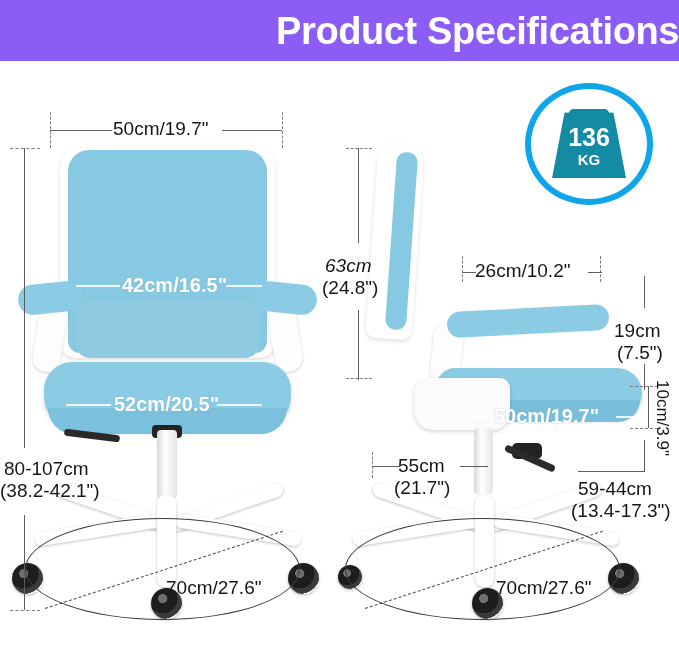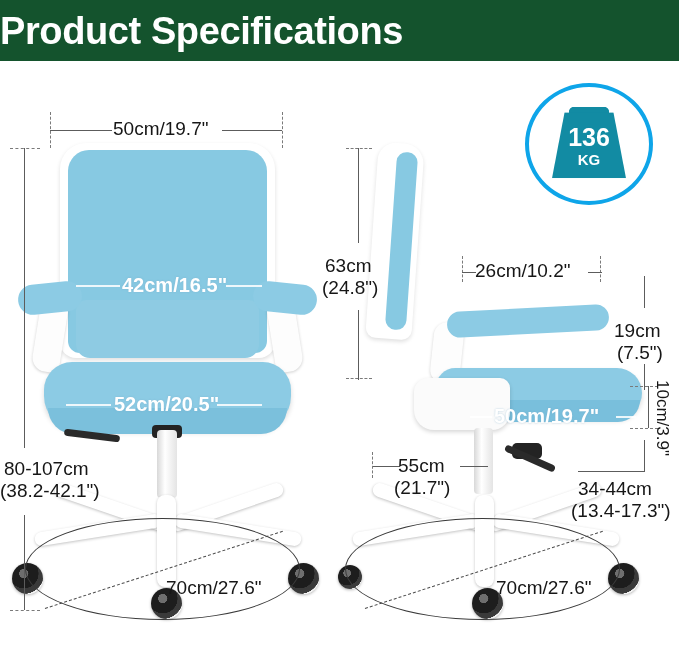--- a/index.html
+++ b/index.html
@@ -12,22 +12,22 @@
   #page {
     position: relative;
     width: 679px; height: 656px;
     background: #ffffff;
   }
 
   
   .banner {
     position: absolute; left: 0; top: 0;
     width: 679px; height: 61px;
-    background: #14532d;
-    display: flex; align-items: center; justify-content: flex-start;
+    background: #8b5cf6;
+    display: flex; align-items: center; justify-content: flex-end;
   }
   .banner-title {
     color: #ffffff;
     font-size: 38px;
     font-weight: bold;
     letter-spacing: -0.4px;
     line-height: 1;
     white-space: nowrap;
     font-family: "Liberation Sans", sans-serif;
   }
@@ -72,21 +72,21 @@
   .tick-h {
     position: absolute; height: 1px;
     border-top: 1px dashed #7a7a7a;
   }
   .wline-white { position: absolute; height: 2px; background: rgba(255,255,255,.85); }
 
   
   .badge {
     position: absolute; left: 525px; top: 83px;
     width: 128px; height: 122px;
-    border: 4px solid #0ea5e9;
+    border: 6px solid #0ea5e9;
     border-radius: 50%;
     background: #ffffff;
   }
   .badge-weight {
     position: absolute; left: 50%; top: 50%;
     transform: translate(-50%,-48%);
     width: 74px; height: 66px;
     background: #128ba3;
     clip-path: polygon(17% 0%, 83% 0%, 100% 100%, 0% 100%);
     display: flex; flex-direction: column;
@@ -401,21 +401,21 @@
     <div class="caster" style="left:608px; top:563px;"></div>
     <div class="caster" style="left:472px; top:588px;"></div>
 
     <div class="base-ellipse" style="left:345px; top:518px; width:275px; height:102px;"></div>
     <div class="diag" style="left:365px; top:608px; width:250px; transform-origin:left center; transform:rotate(-18deg);"></div>
 
     <div class="gline v-rule" style="left:358px; top:148px; height:95px;"></div>
     <div class="gline v-rule" style="left:358px; top:310px; height:70px;"></div>
     <div class="tick-h" style="left:346px; top:148px; width:26px;"></div>
     <div class="tick-h" style="left:346px; top:378px; width:26px;"></div>
-    <div class="dim" style="left:325px; top:256px;">63cm</div>
+    <div class="dim" style="left:325px; top:256px;font-style:italic;">63cm</div>
     <div class="dim" style="left:322px; top:278px;">(24.8")</div>
 
     <div class="tick" style="left:462px; top:256px; height:26px;"></div>
     <div class="tick" style="left:600px; top:256px; height:26px;"></div>
     <div class="gline h-rule" style="left:462px; top:272px; width:14px;"></div>
     <div class="gline h-rule" style="left:588px; top:272px; width:14px;"></div>
     <div class="dim" style="left:475px; top:261px;">26cm/10.2"</div>
 
     <div class="gline v-rule" style="left:644px; top:276px; height:32px;"></div>
     <div class="gline v-rule" style="left:644px; top:364px; height:26px;"></div>
@@ -432,19 +432,19 @@
     <div class="wline-white" style="left:616px; top:416px; width:20px;"></div>
 
     <div class="gline h-rule" style="left:372px; top:466px; width:28px;"></div>
     <div class="gline h-rule" style="left:460px; top:466px; width:28px;"></div>
     <div class="tick" style="left:372px; top:452px; height:26px;"></div>
     <div class="dim" style="left:398px; top:456px;">55cm</div>
     <div class="dim" style="left:394px; top:478px;">(21.7")</div>
 
     <div class="gline h-rule" style="left:578px; top:471px; width:66px;"></div>
     <div class="gline v-rule" style="left:644px; top:440px; height:32px;"></div>
-    <div class="dim" style="left:578px; top:479px;">34-44cm</div>
+    <div class="dim" style="left:578px; top:479px;">59-44cm</div>
     <div class="dim" style="left:571px; top:501px;">(13.4-17.3")</div>
 
     <div class="dim" style="left:496px; top:578px;">70cm/27.6"</div>
   </div>
 
 </div>
 
 </body></html>

